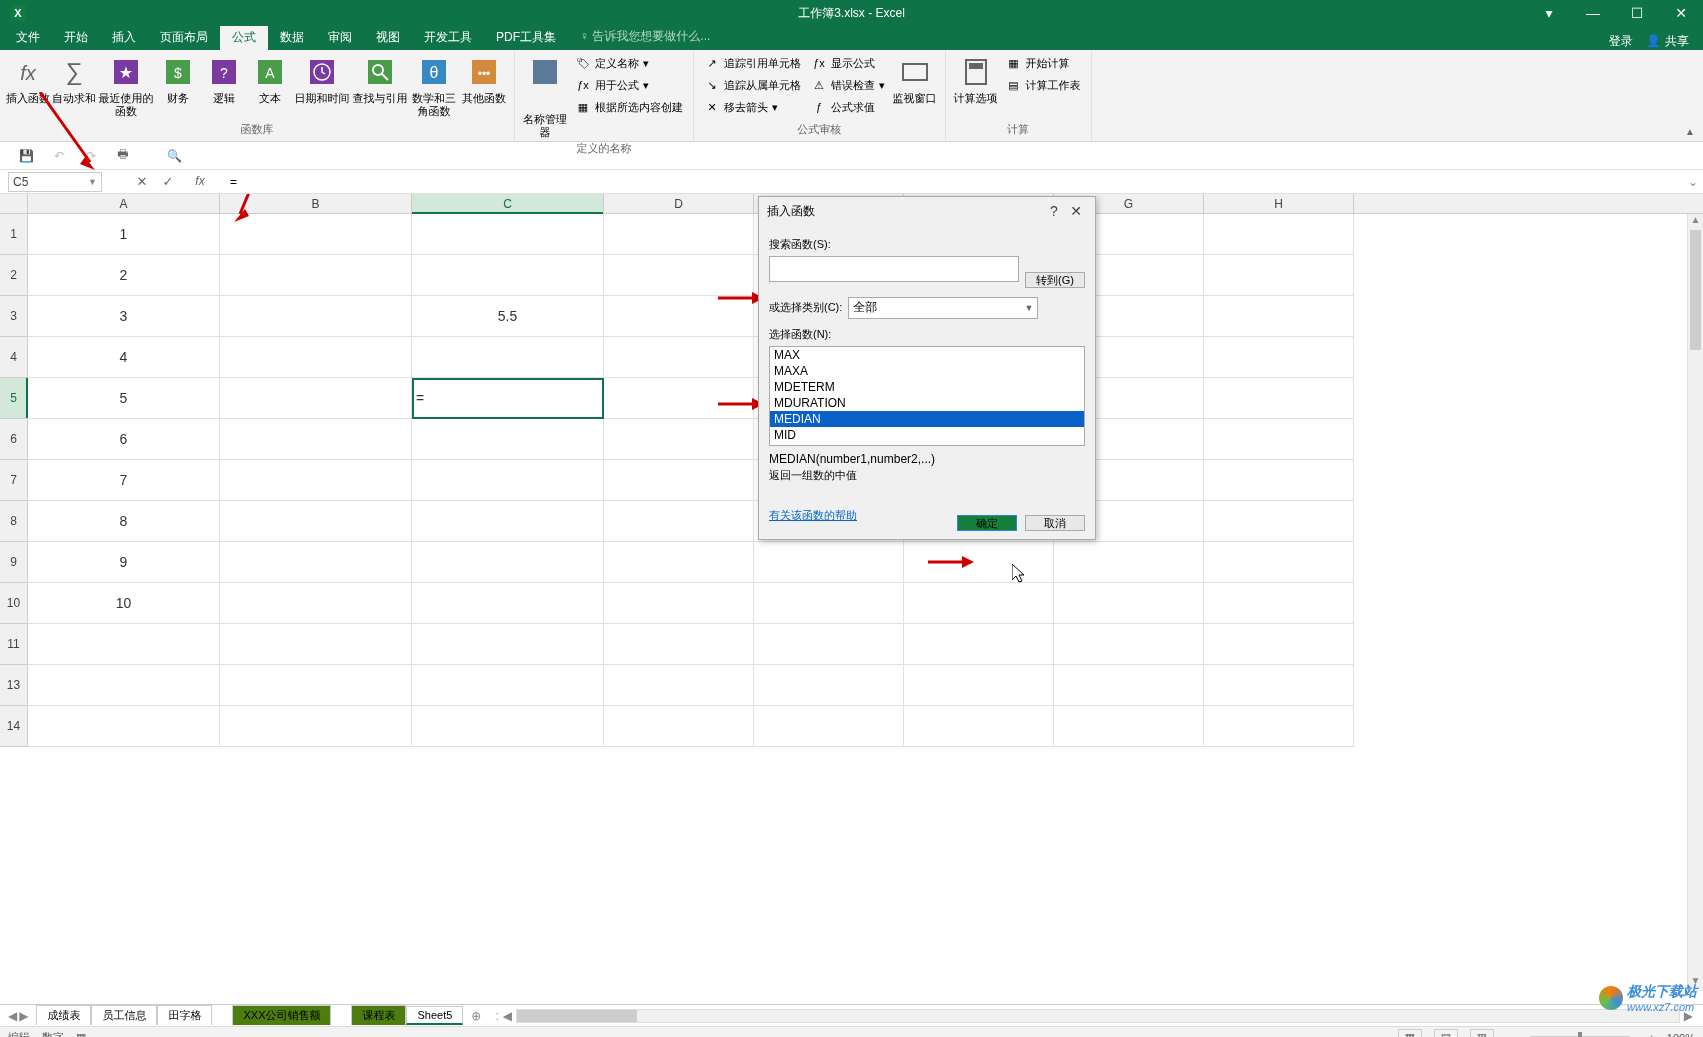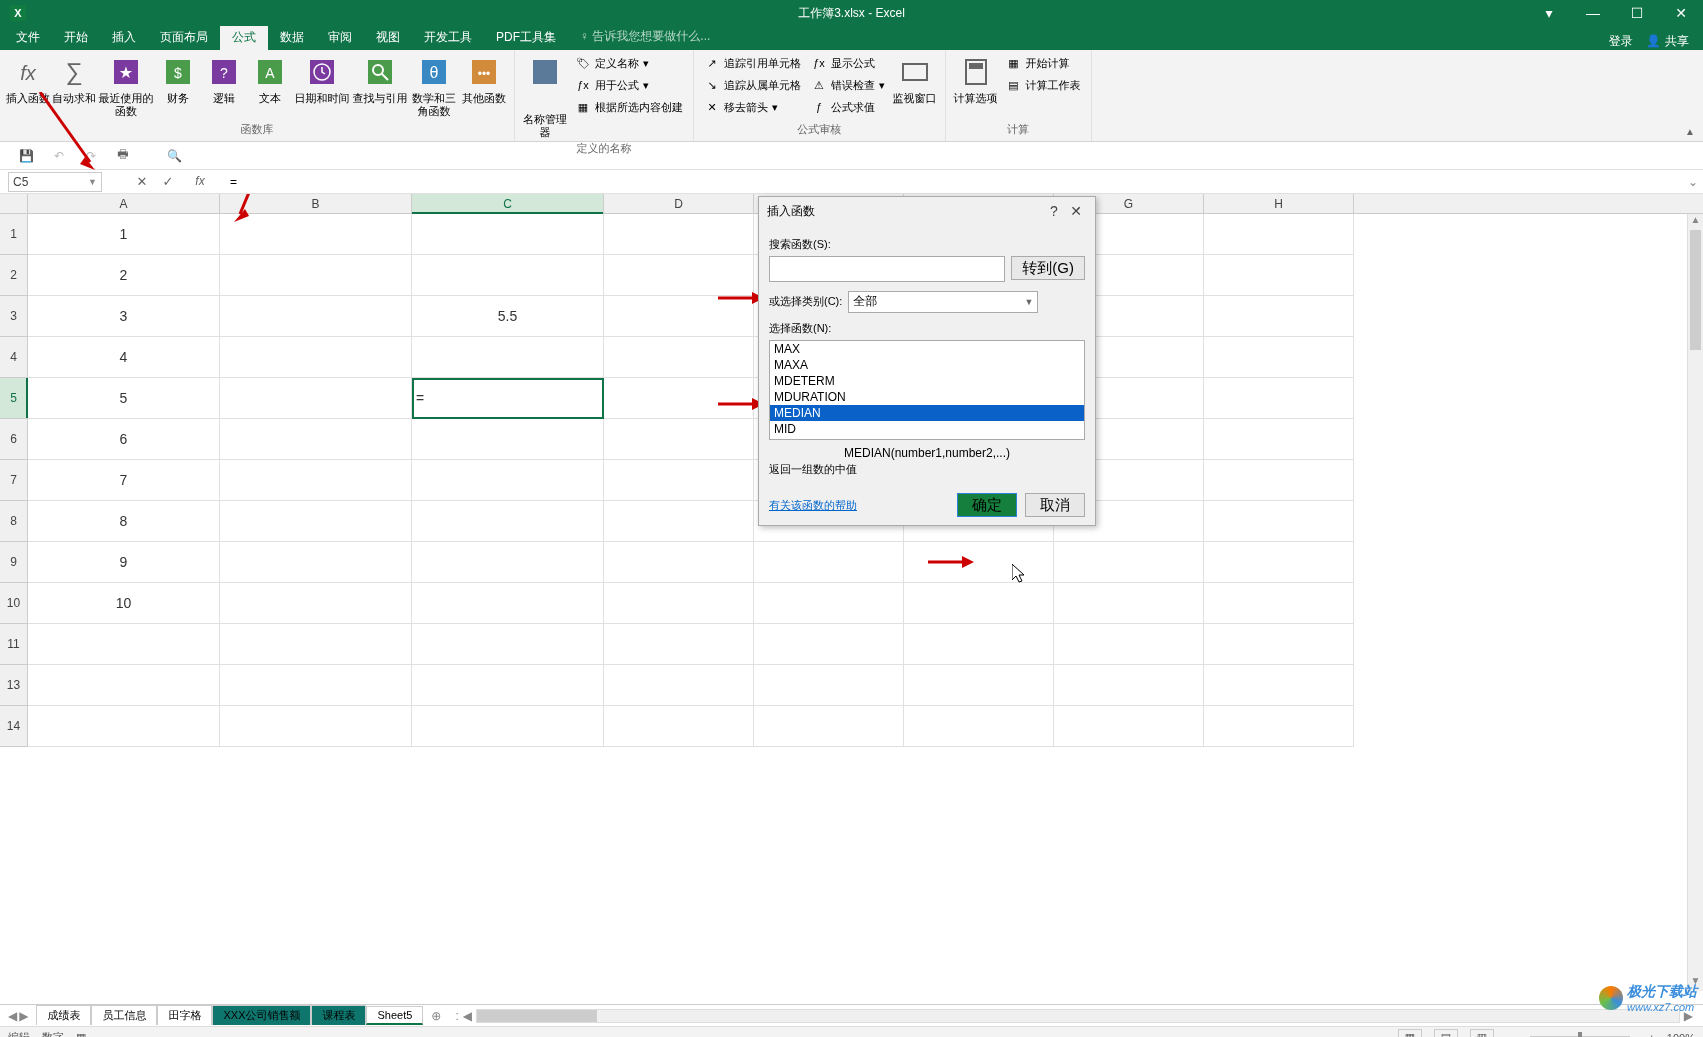--- a/index.html
+++ b/index.html
@@ -63,39 +63,39 @@
 
 
 .dialog { position: absolute; left: 758px; top: 196px; width: 338px; background: #f0f0f0; border: 1px solid #aaa; box-shadow: 2px 2px 6px rgba(0,0,0,0.25); font-size: 12px; }
 .dialog .dtitle { height: 28px; display: flex; align-items: center; padding: 0 8px; font-size: 12px; }
 .dialog .dtitle .sp { flex: 1; }
 .dialog .dtitle .dbtn { width: 22px; text-align: center; font-size: 14px; color: #444; }
 .dialog .dbody { padding: 8px 10px; }
 .dlabel { font-size: 11px; margin: 4px 0; }
 .dinput { display: flex; gap: 6px; margin-bottom: 8px;}
 .dinput input[type=text] { flex: 1; height: 26px; border: 1px solid #aaa; background: #fff; padding: 0 4px; }
-.dlg-btn { height: 24px; padding: 0 10px; border: 1px solid #aaa; background: #e8e8e8; font-size: 15px; }
+.dlg-btn { height: 16px; padding: 0 10px; border: 1px solid #aaa; background: #e8e8e8; font-size: 11px; margin-top: 16px; }
 .dlg-btn.primary { border: 1px solid #2a82da; background:#15803d;}
 .dselect { width: 190px; height: 22px; border: 1px solid #aaa; background: #fff; display:inline-flex; align-items:center; padding:0 4px; }
 .dselect .dd{margin-left:auto; font-size:9px; color:#666;}
 .func-list { height: 100px; border: 1px solid #aaa; background: #fff; overflow-y: scroll; font-size: 12px; font-family: Arial; }
 .func-list .item { padding: 1px 4px; }
 .func-list .item.selected { background: #0a62c9; color: #fff; }
-.func-sig { font-size: 12px; font-family: Arial; margin-top: 6px; text-align: center; }
+.func-sig { font-size: 12px; font-family: Arial; margin-top: 6px; }
 .func-desc { font-size: 11px; margin-top: 2px; }
 .dialog-link { color: #0066cc; text-decoration: underline; font-size: 11px; }
 .dialog-footer { display: flex; gap: 8px; padding: 8px 10px; align-items:center;}
 .dialog-footer .sp { flex: 1; }
 
 
 .sheet-bar { height: 22px; background: #fff; border-top: 1px solid #ccc; display: flex; align-items: center; font-size: 12px; position:relative;}
 .sheet-nav { display: flex; gap: 2px; padding: 0 8px; color: #888; }
 .sheet-tab { padding: 2px 10px; border: 1px solid #ccc; border-bottom: none; background: #fff; margin-top: -1px; font-size: 11px;}
 .sheet-tab.active { background: #fff; border-bottom: 2px solid #0e7346; }
-.sheet-tab.orange { background:#0f766e;}
+.sheet-tab.orange { background:#4d7c0f;margin-left:20px;}
 .sheet-add { padding: 0 8px; color: #888; }
 .hscroll { flex: 1; display:flex; align-items:center; padding:0 6px;}
 .hscroll .track{ flex:1; height:14px; background:#f0f0f0; border:1px solid #ddd; position:relative;}
 .hscroll .thumb{ position:absolute; left:0; width:120px; top:0; bottom:0; background:#cdcdcd;}
 
 
 .status-bar { height: 22px; background: #f3f3f3; border-top: 1px solid #ddd; display: flex; align-items: center; font-size: 11px; color: #555; padding: 0 8px; gap: 12px; }
 .status-bar .sp { flex: 1; }
 .view-btn { width: 24px; height: 18px; border: 1px solid #ccc; display:flex; align-items:center; justify-content:center;}
 .zoom-slider { width: 100px; height: 4px; background: #ccc; position: relative; margin: 0 6px;}

